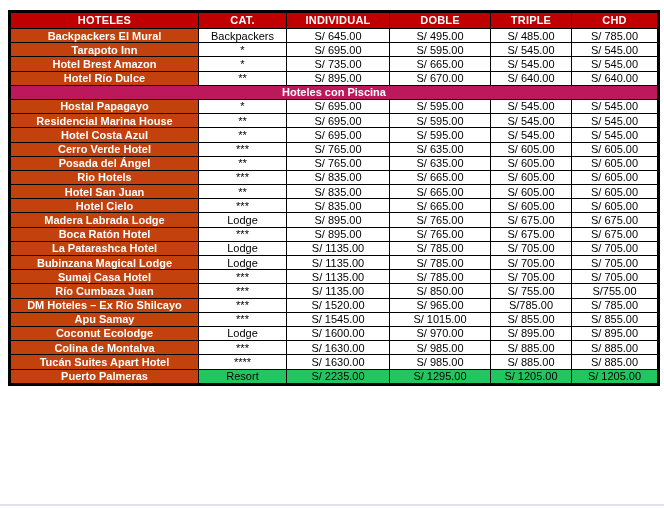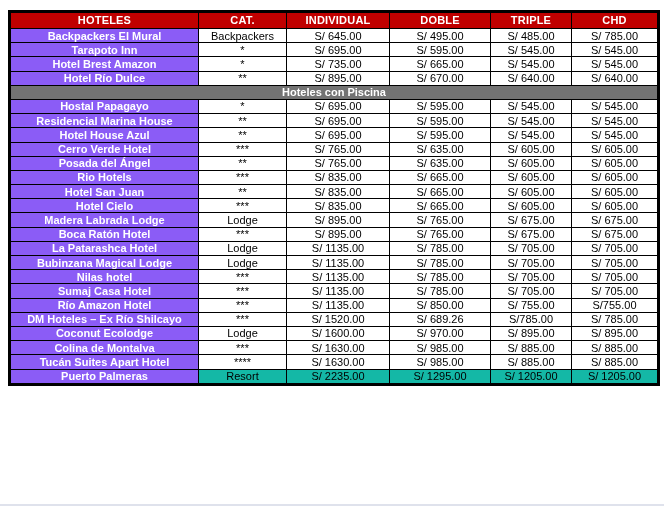--- a/index.html
+++ b/index.html
@@ -40,31 +40,31 @@
     color: #000000;
   }
   th.col-head {
     background: #C00000;
     color: #ffffff;
     font-weight: bold;
     height: 15px;
     letter-spacing: 0.2px;
   }
   td.name-cell {
-    background: #8b5cf6;
+    background: #c2410c;
     color: #ffffff;
     font-weight: bold;
   }
   tr.section-row td {
-    background: #737373;
+    background: #be185d;
     color: #ffffff;
     font-weight: bold;
   }
   tr.highlight td:not(.name-cell) {
-    background: #14b8a6;
+    background: #22c55e;
   }
   .slide-edge {
     position: absolute;
     left: 0;
     top: 504px;
     width: 664px;
     height: 2px;
     background: #dfe2ec;
   }
 </style>
@@ -137,21 +137,21 @@
         </tr>
         <tr>
           <td class="name-cell">Residencial Marina House</td>
           <td>**</td>
           <td>S/ 695.00</td>
           <td>S/ 595.00</td>
           <td>S/ 545.00</td>
           <td>S/ 545.00</td>
         </tr>
         <tr>
-          <td class="name-cell">Hotel House Azul</td>
+          <td class="name-cell">Hotel Costa Azul</td>
           <td>**</td>
           <td>S/ 695.00</td>
           <td>S/ 595.00</td>
           <td>S/ 545.00</td>
           <td>S/ 545.00</td>
         </tr>
         <tr>
           <td class="name-cell">Cerro Verde Hotel</td>
           <td>***</td>
           <td>S/ 765.00</td>
@@ -217,50 +217,50 @@
         </tr>
         <tr>
           <td class="name-cell">Bubinzana Magical Lodge</td>
           <td>Lodge</td>
           <td>S/ 1135.00</td>
           <td>S/ 785.00</td>
           <td>S/ 705.00</td>
           <td>S/ 705.00</td>
         </tr>
         <tr>
-          <td class="name-cell">Nilas hotel</td>
-          <td>***</td>
-          <td>S/ 1135.00</td>
-          <td>S/ 785.00</td>
-          <td>S/ 705.00</td>
-          <td>S/ 705.00</td>
-        </tr>
-        <tr>
           <td class="name-cell">Sumaj Casa Hotel</td>
           <td>***</td>
           <td>S/ 1135.00</td>
           <td>S/ 785.00</td>
           <td>S/ 705.00</td>
           <td>S/ 705.00</td>
         </tr>
         <tr>
-          <td class="name-cell">Río Amazon  Hotel</td>
+          <td class="name-cell">Río Cumbaza  Juan</td>
           <td>***</td>
           <td>S/ 1135.00</td>
           <td>S/ 850.00</td>
           <td>S/ 755.00</td>
           <td>S/755.00</td>
         </tr>
         <tr>
           <td class="name-cell">DM Hoteles – Ex Río Shilcayo</td>
           <td>***</td>
           <td>S/ 1520.00</td>
-          <td>S/ 689.26</td>
+          <td>S/ 965.00</td>
           <td>S/785.00</td>
           <td>S/ 785.00</td>
+        </tr>
+        <tr>
+          <td class="name-cell">Apu Samay</td>
+          <td>***</td>
+          <td>S/ 1545.00</td>
+          <td>S/ 1015.00</td>
+          <td>S/ 855.00</td>
+          <td>S/ 855.00</td>
         </tr>
         <tr>
           <td class="name-cell">Coconut Ecolodge</td>
           <td>Lodge</td>
           <td>S/ 1600.00</td>
           <td>S/ 970.00</td>
           <td>S/ 895.00</td>
           <td>S/ 895.00</td>
         </tr>
         <tr>

